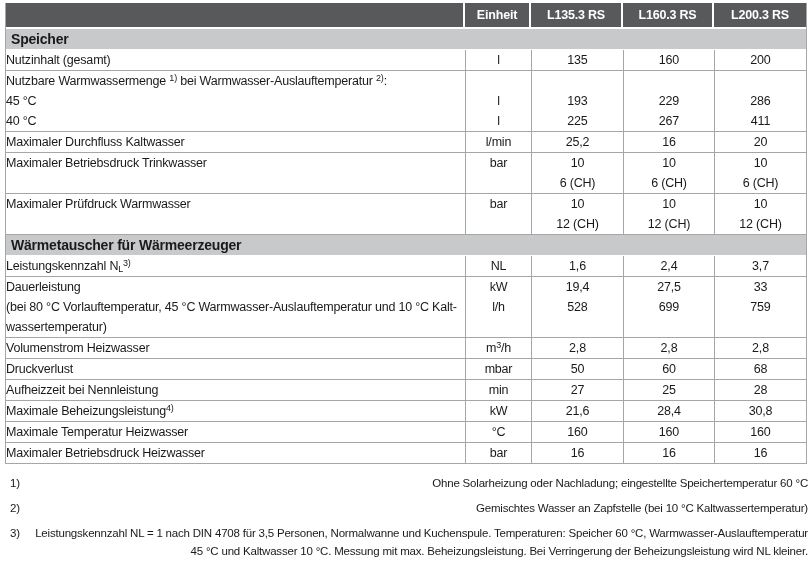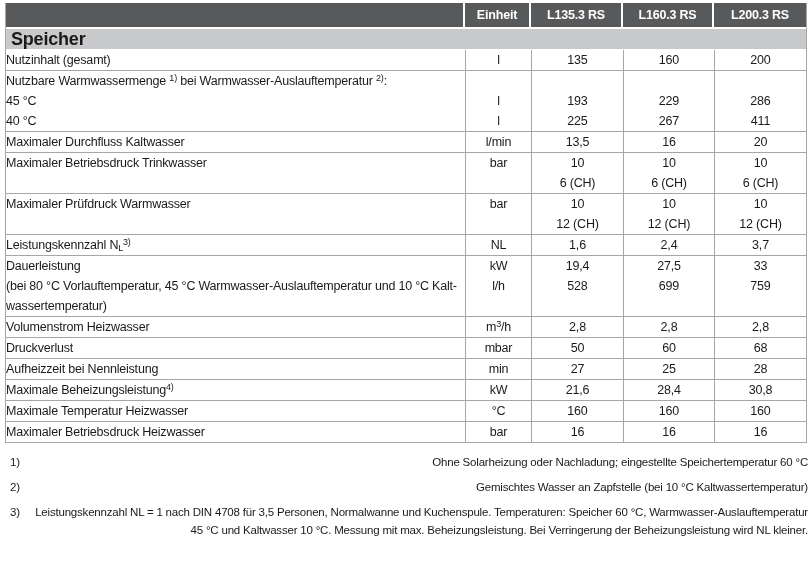--- a/index.html
+++ b/index.html
@@ -20,21 +20,21 @@
   thead th{
     background:#58595b;color:#ffffff;font-weight:bold;
     font-size:12.5px;height:24px;text-align:center;
     border-right:2px solid #ffffff;
     border-bottom:2px solid #ffffff;
     padding:0;
   }
   thead th:last-child{border-right:none;}
 
   tr.section-row td{
-    background:#c8c9ca;font-weight:bold;font-size:18px;
+    background:#c8c9ca;font-weight:bold;font-size:14px;
     height:20px;line-height:20px;
     padding:0 0 0 5px;
     border-bottom:1px solid #ffffff;
     white-space:nowrap;
   }
   tr.data-row td{
     border-bottom:1px solid #a5a6a8;
     vertical-align:top;padding:0;background:#ffffff;
   }
   td.label-cell{padding-left:5px;}
@@ -122,21 +122,21 @@
           </td>
         </tr>
         <tr class="data-row">
           <td class="label-cell">
             <div class="ln">Maximaler Durchfluss Kaltwasser</div>
           </td>
           <td class="unit-cell">
             <div class="ln">l/min</div>
           </td>
           <td class="val-cell">
-            <div class="ln">13,5</div>
+            <div class="ln">25,2</div>
           </td>
           <td class="val-cell">
             <div class="ln">16</div>
           </td>
           <td class="val-cell">
             <div class="ln">20</div>
           </td>
         </tr>
         <tr class="data-row">
           <td class="label-cell">
@@ -174,20 +174,23 @@
             <div class="ln">12 (CH)</div>
           </td>
           <td class="val-cell">
             <div class="ln">10</div>
             <div class="ln">12 (CH)</div>
           </td>
           <td class="val-cell">
             <div class="ln">10</div>
             <div class="ln">12 (CH)</div>
           </td>
+        </tr>
+        <tr class="section-row">
+          <td colspan="5">Wärmetauscher für Wärmeerzeuger</td>
         </tr>
         <tr class="data-row">
           <td class="label-cell">
             <div class="ln">Leistungskennzahl N<sub>L</sub><sup>3)</sup></div>
           </td>
           <td class="unit-cell">
             <div class="ln">NL</div>
           </td>
           <td class="val-cell">
             <div class="ln">1,6</div>

